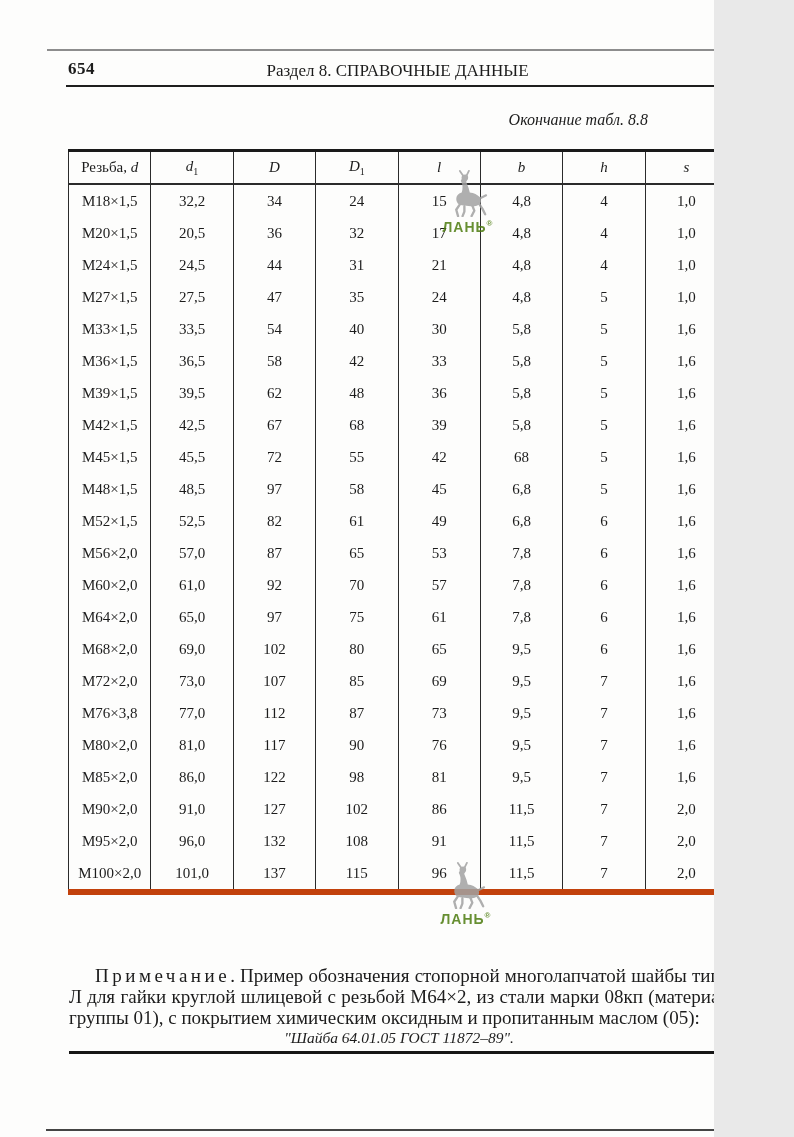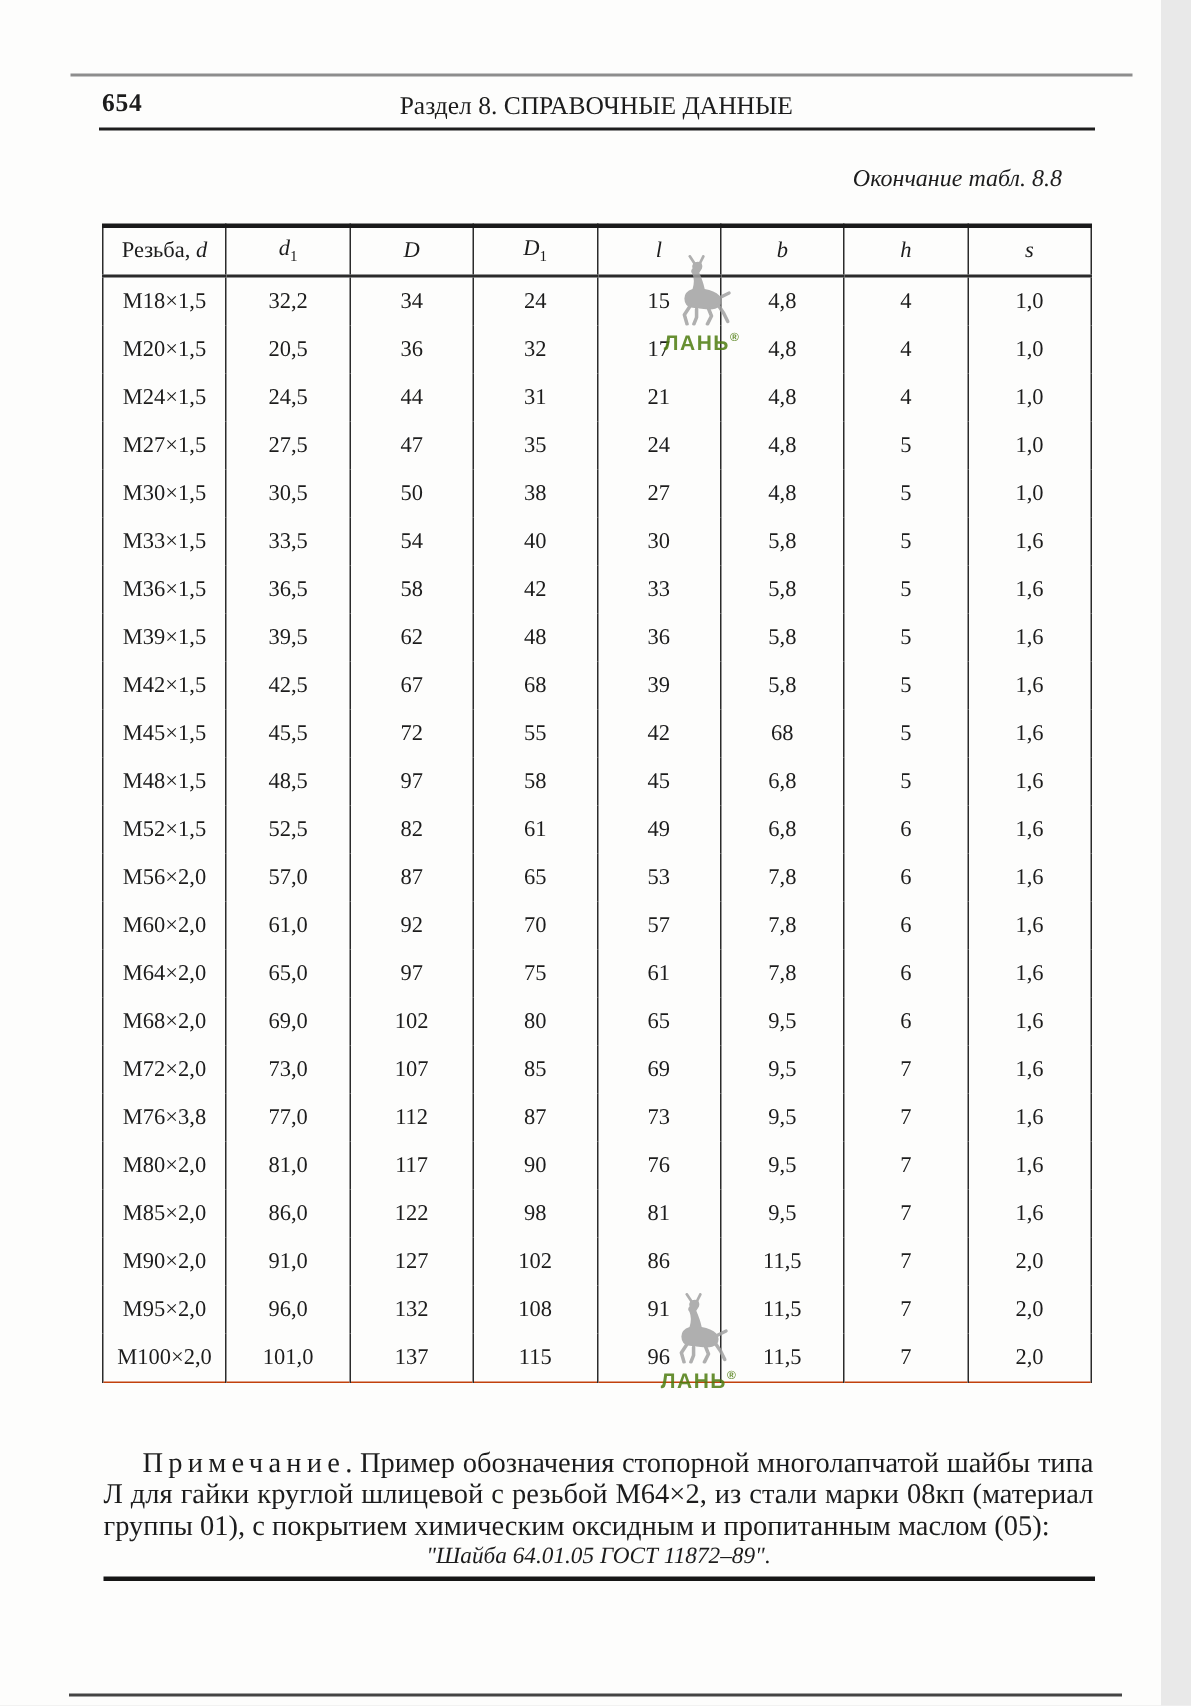--- a/index.html
+++ b/index.html
@@ -1,18 +1,18 @@
 <!DOCTYPE html>
 <html><head>
 <meta charset="utf-8">
 <style>
   html,body { margin:0; padding:0; background:#e9e9e9; }
   .page {
     position:relative;
-    width:774px; height:1137px;
+    width:714px; height:1137px;
     background:#fdfdfc;
     overflow:hidden;
     color:#1c1c1c;
     font-family:"Liberation Serif", serif;
   }
 
   
   .rule { position:absolute; }
   .rule-top    { left:47px;  top:49px;   width:708px; height:2px;   background:#8d8d8d; }
   .rule-head   { left:66px;  top:85px;   width:664px; height:2px;   background:#1e1e1e; }
@@ -33,21 +33,21 @@
   .table-caption {
     position:absolute; top:111px; right:66px;
     font-style:italic; font-size:16px;
   }
 
   
   table.spec {
     position:absolute; left:68px; top:149px; width:660px;
     border-collapse:collapse; table-layout:fixed;
     border-top:3px solid #1a1a1a;
-    border-bottom:1px solid #c2410c;
+    border-bottom:6px solid #c2410c;
   }
   table.spec th, table.spec td {
     border-left:1.5px solid #2b2b2b;
     border-right:1.5px solid #2b2b2b;
     text-align:center; vertical-align:middle;
     font-size:15px; font-weight:normal;
     padding:0;
   }
   table.spec th {
     height:31px;
@@ -143,30 +143,20 @@
           <td>4,8</td>
           <td>4</td>
           <td>1,0</td>
         </tr>
         <tr>
           <td>М27×1,5</td>
           <td>27,5</td>
           <td>47</td>
           <td>35</td>
           <td>24</td>
-          <td>4,8</td>
-          <td>5</td>
-          <td>1,0</td>
-        </tr>
-        <tr>
-          <td>М30×1,5</td>
-          <td>30,5</td>
-          <td>50</td>
-          <td>38</td>
-          <td>27</td>
           <td>4,8</td>
           <td>5</td>
           <td>1,0</td>
         </tr>
         <tr>
           <td>М33×1,5</td>
           <td>33,5</td>
           <td>54</td>
           <td>40</td>
           <td>30</td>

